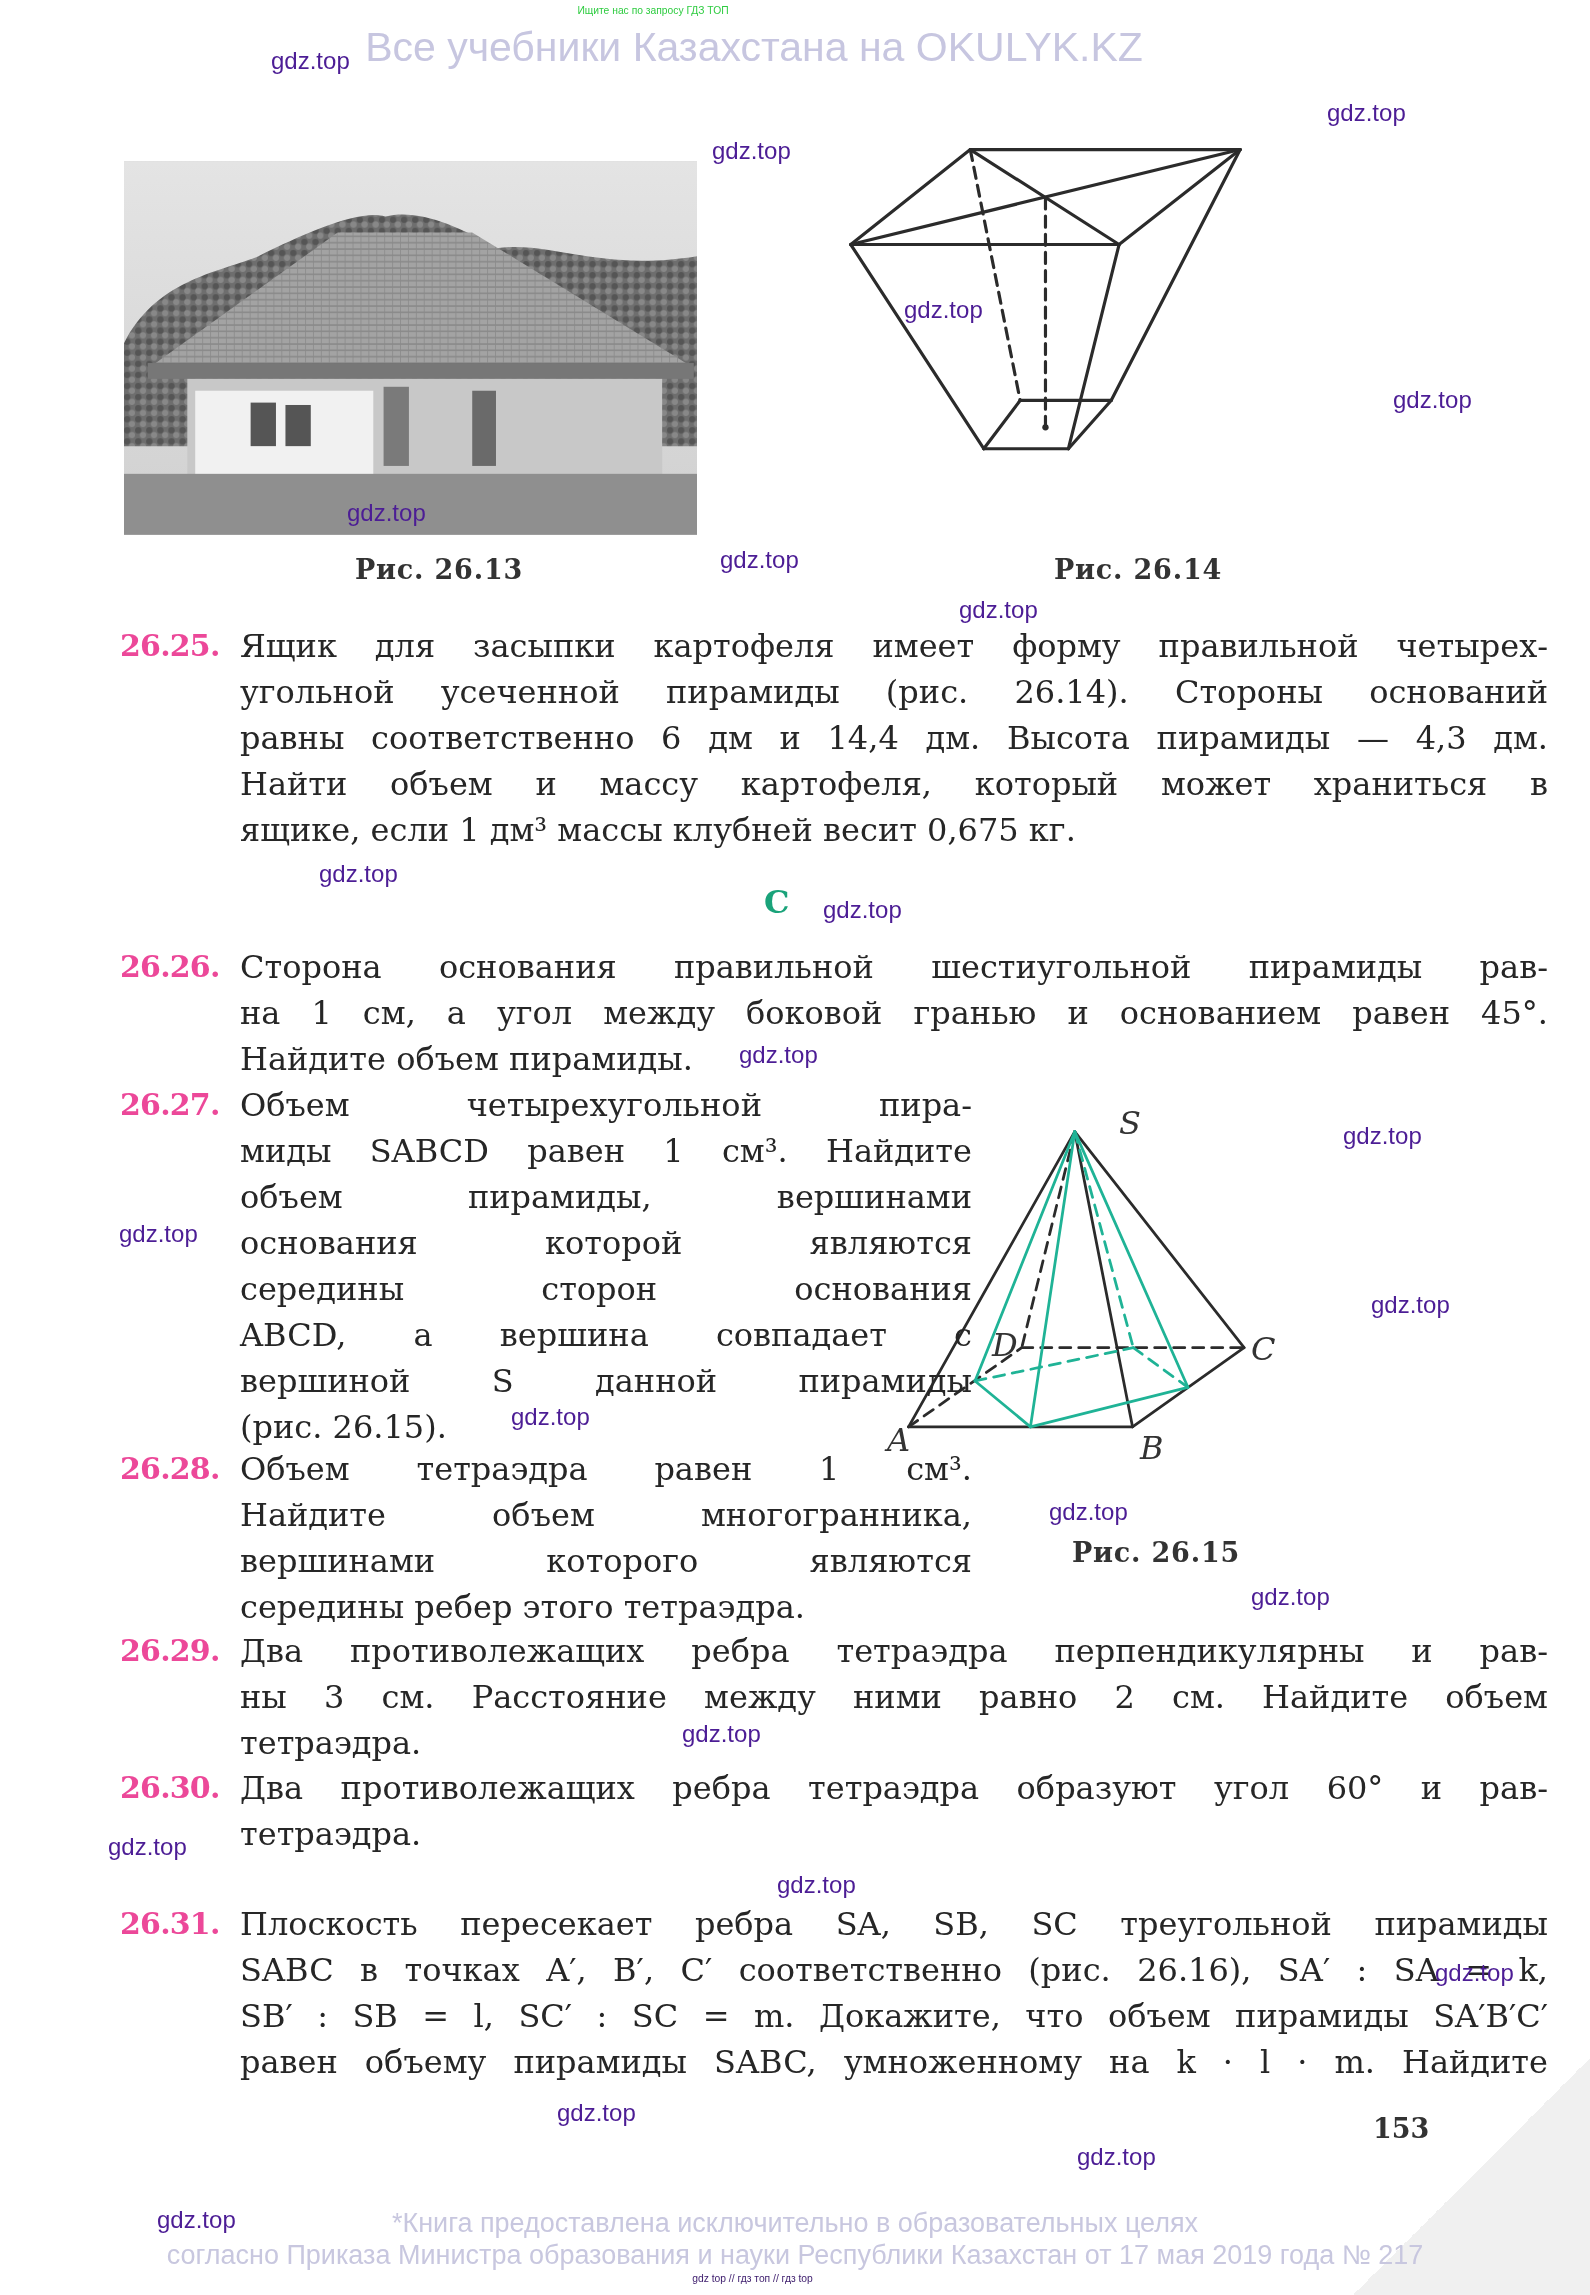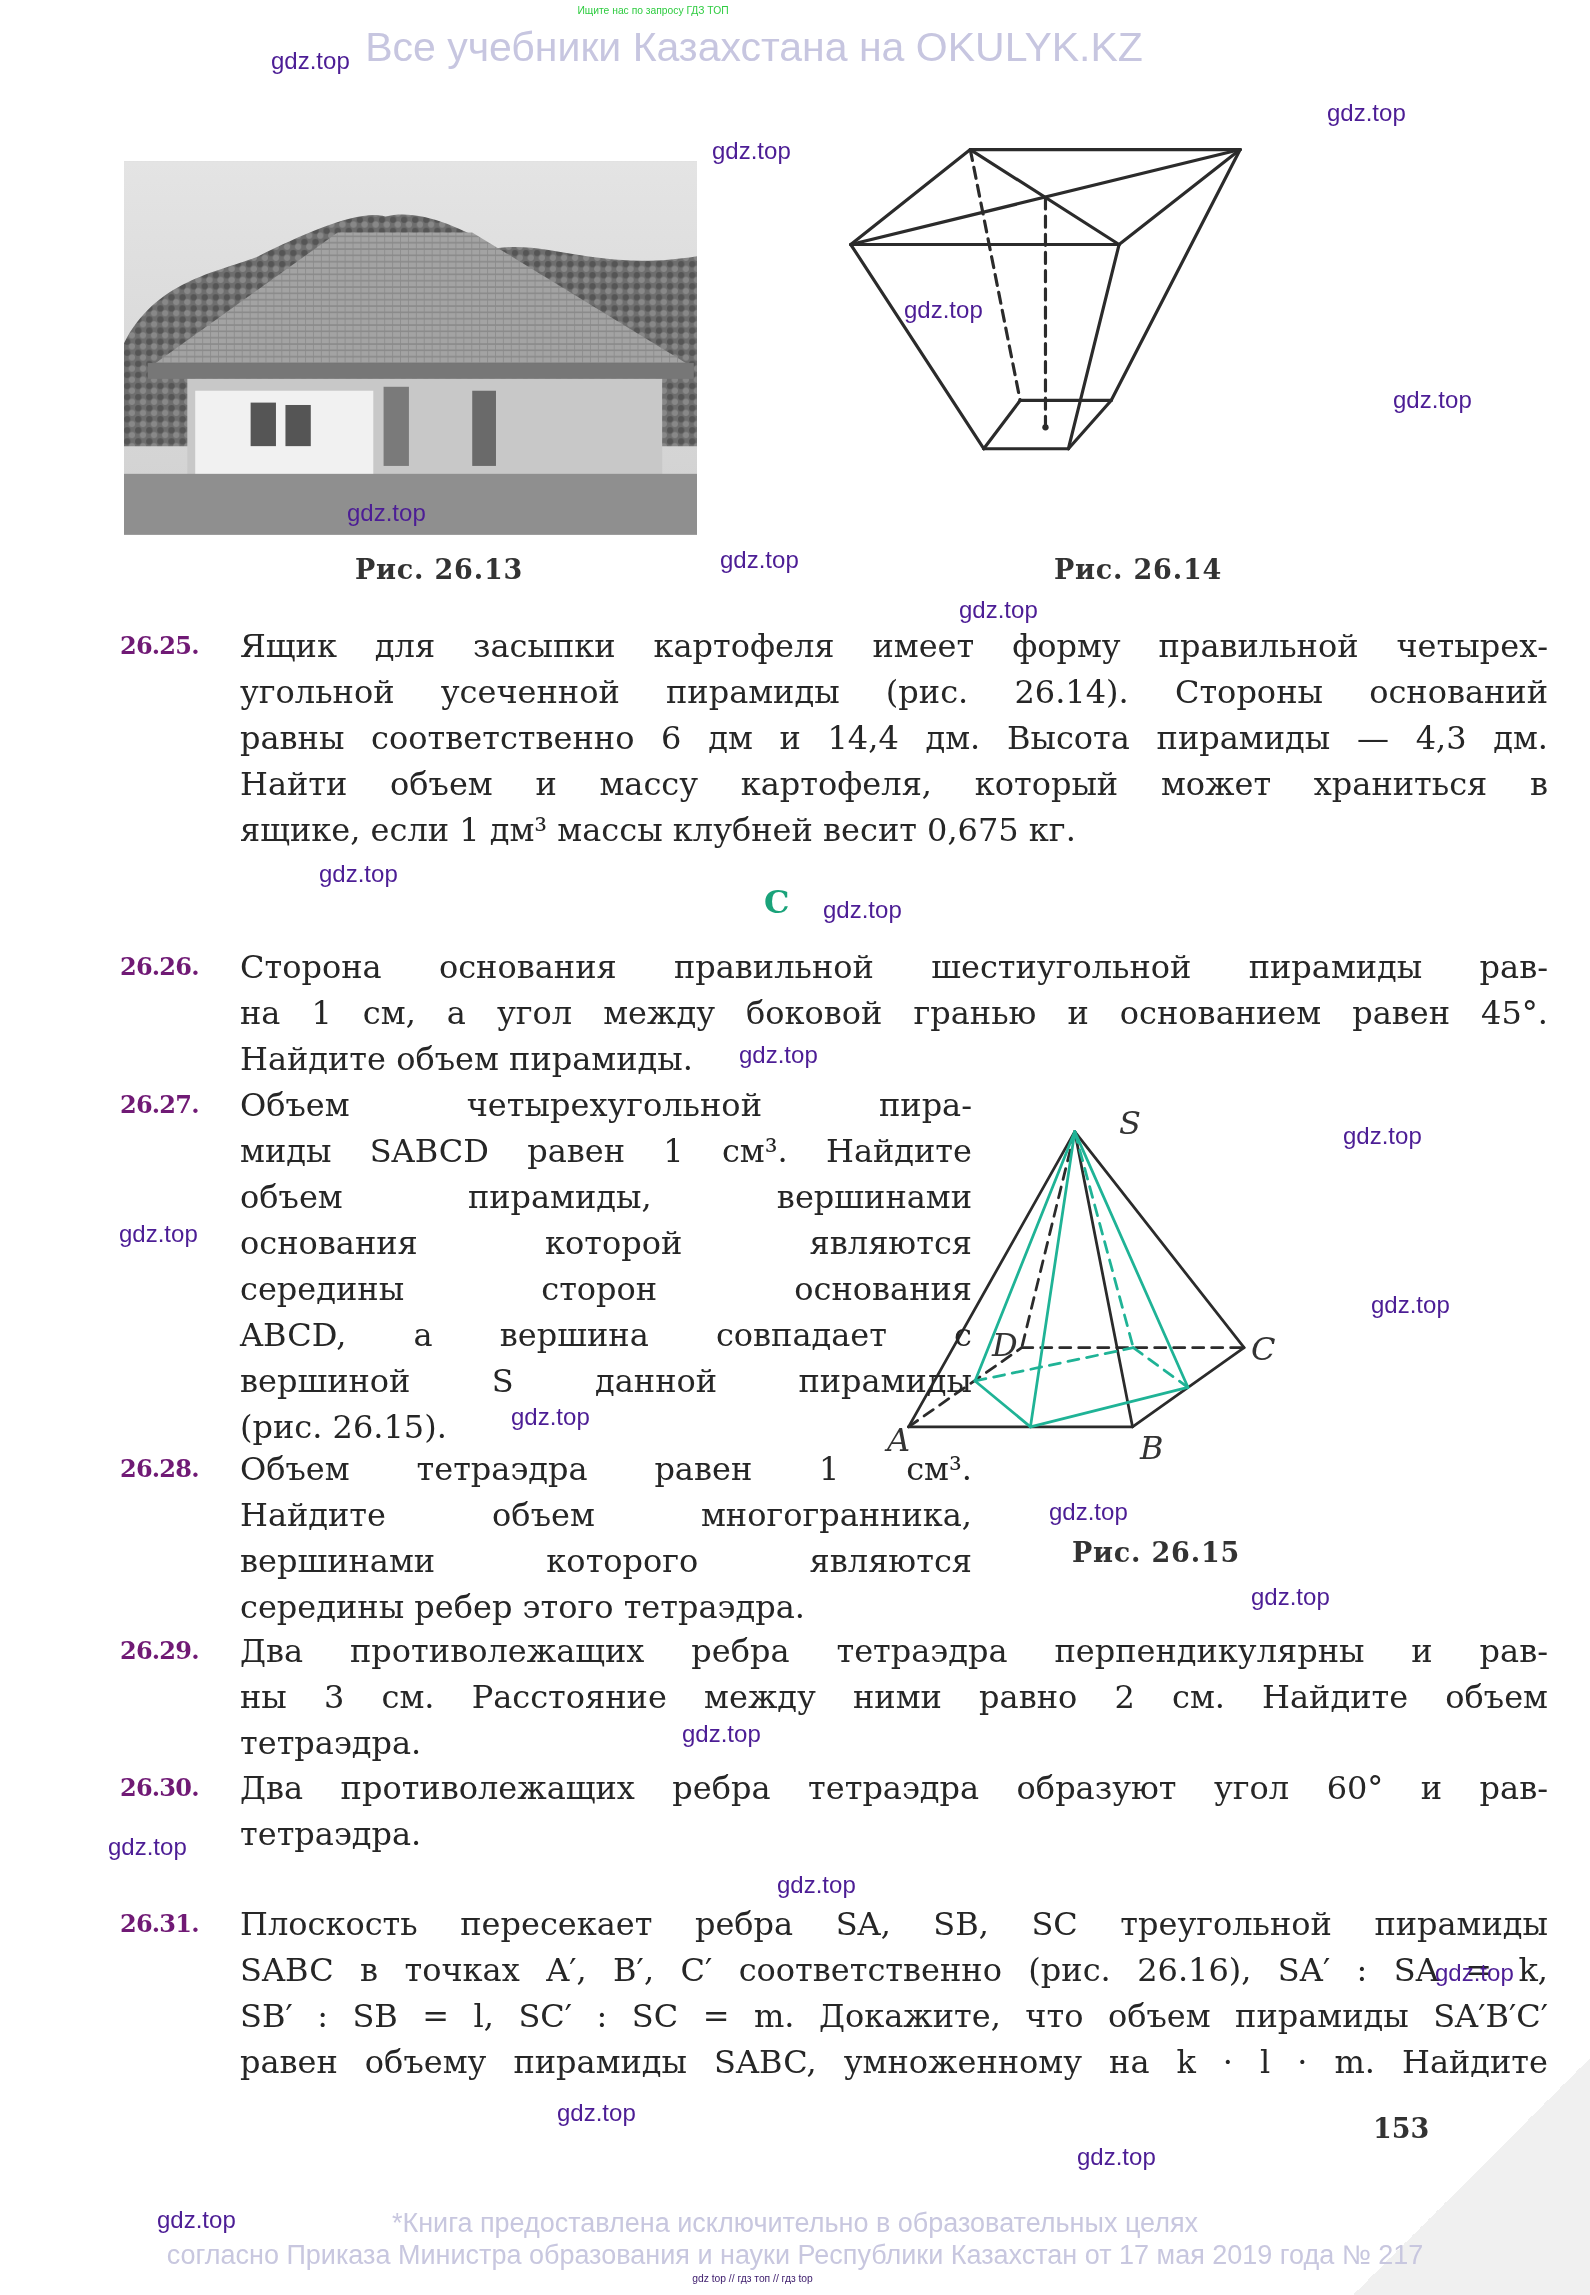--- a/index.html
+++ b/index.html
@@ -3,21 +3,21 @@
 <meta charset="utf-8">
 <style>
   html, body { margin:0; padding:0; background:#ffffff; }
   body { width:1590px; height:2295px; position:relative; overflow:hidden; font-family:"DejaVu Serif", serif; color:#2a2a2a; }
   .wm { position:absolute; font-family:"Liberation Sans", sans-serif; font-size:24px; color:#4c1d95; white-space:nowrap; line-height:1; }
   .top-green { position:absolute; top:4.7px; left:0; width:1306px; text-align:center; font-family:"Liberation Sans", sans-serif; font-size:10.3px; color:#2ecc40; }
   .header-wm { position:absolute; top:24px; left:0; width:1508px; text-align:center; font-family:"Liberation Sans", sans-serif; font-size:41px; color:#c7c6e0; letter-spacing:0px; }
   .photo { position:absolute; left:124px; top:161px; width:573px; height:374px; overflow:hidden; background:#d9d9d9; }
   .caption { position:absolute; font-family:"DejaVu Serif", serif; font-weight:bold; font-size:27px; color:#333; white-space:nowrap; transform:translateX(-50%); letter-spacing:0.8px; }
   .prob { position:absolute; left:120px; font-family:"DejaVu Serif", serif; font-size:32px; line-height:46px; color:#262626; }
-  .prob .num { position:absolute; left:0; top:0; color:#701a75; font-weight:bold; font-size:24px; letter-spacing:-0.8px; }
+  .prob .num { position:absolute; left:0; top:0; color:#ec4899; font-weight:bold; font-size:30px; letter-spacing:-0.8px; }
   .prob .line { display:block; white-space:nowrap; text-align:justify; text-align-last:justify; }
   .prob.full .line { width:1308px; margin-left:120px; }
   .prob.half .line { width:732px; margin-left:120px; }
   .prob .line.last { text-align-last:left; }
   .section-c { position:absolute; left:764px; top:883px; font-family:"DejaVu Serif", serif; font-weight:bold; font-size:32px; color:#1aa37a; }
   .page-num { position:absolute; left:1373px; top:2113px; font-family:"DejaVu Serif", serif; font-weight:bold; font-size:27px; color:#333; }
   .footer-wm { position:absolute; left:0; width:1590px; text-align:center; font-family:"Liberation Sans", sans-serif; font-size:27px; color:#c8c7df; white-space:nowrap; }
   .footer-links { position:absolute; top:2273px; left:0; width:1505px; text-align:center; font-family:"Liberation Sans", sans-serif; font-size:10.3px; color:#3b1a6b; }
   .corner { position:absolute; right:0; bottom:0; width:237px; height:237px; background:linear-gradient(135deg, rgba(255,255,255,0) 50%, #f0f0f0 50%); }
   .fig-label { position:absolute; font-family:"DejaVu Serif", serif; font-style:italic; font-size:32px; color:#333; }

